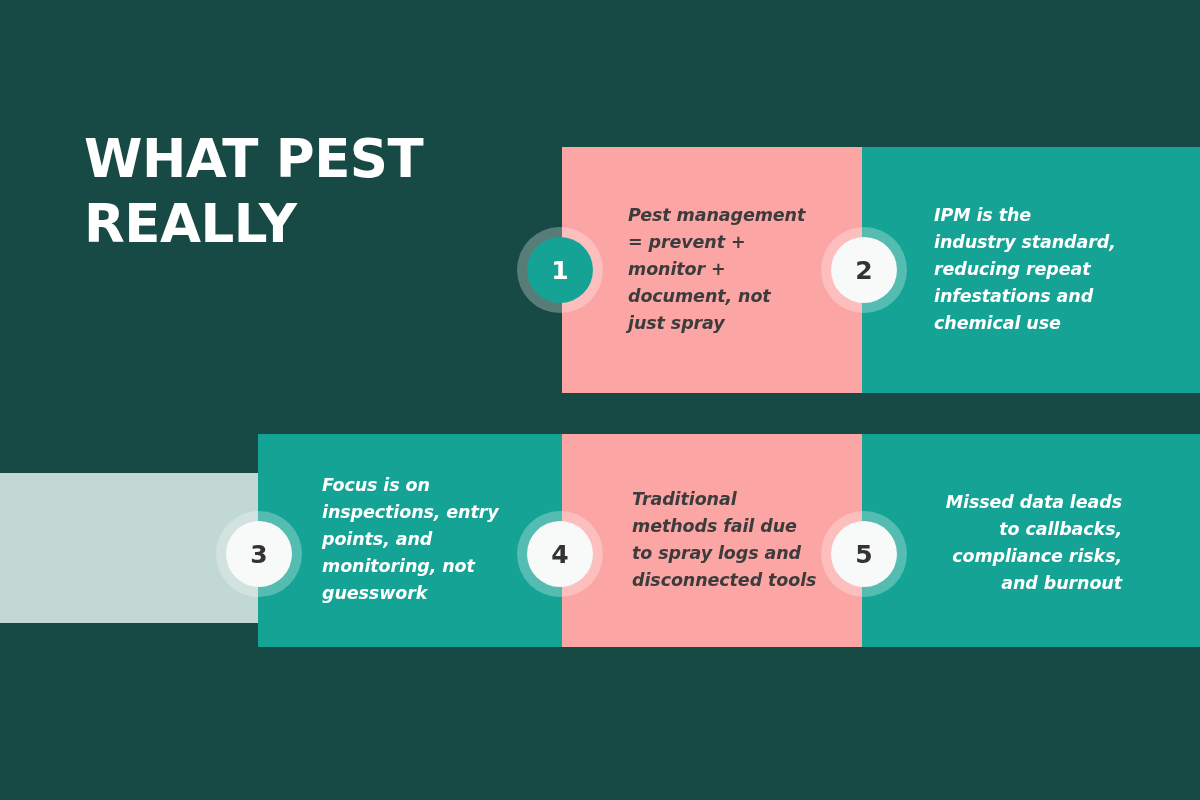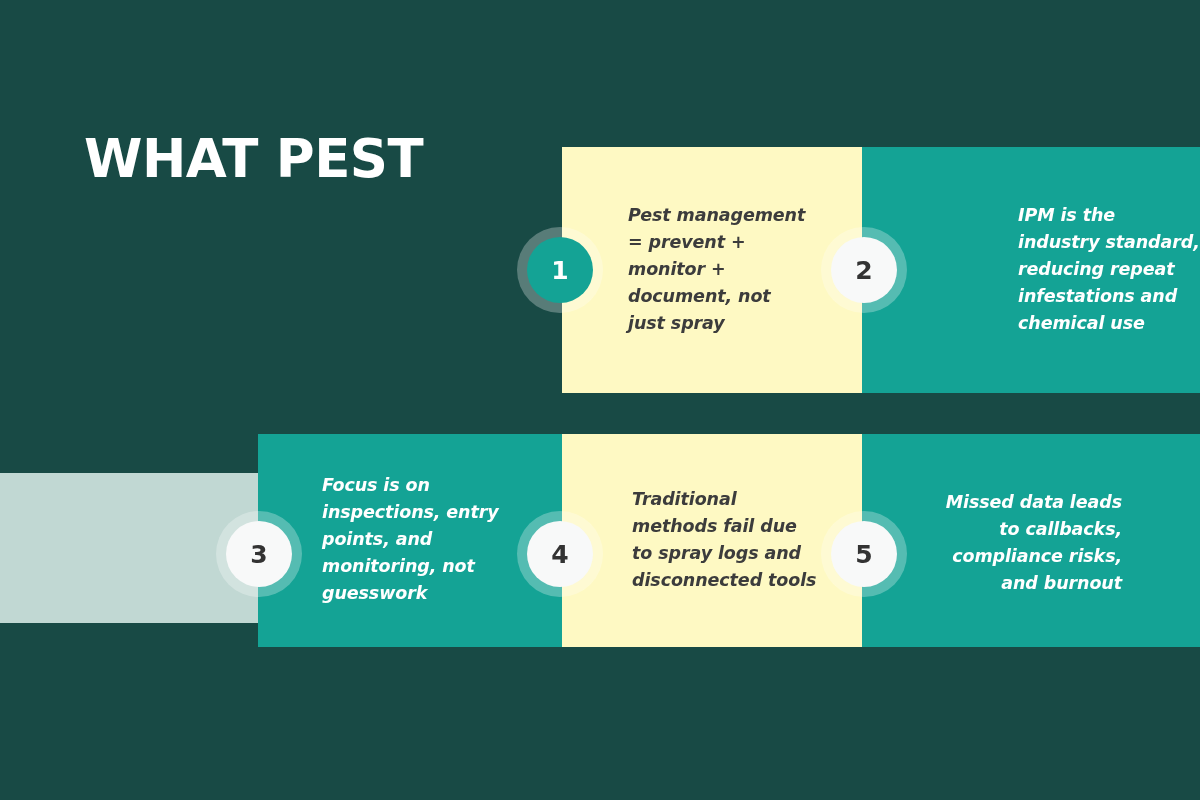--- a/index.html
+++ b/index.html
@@ -58,26 +58,26 @@
     height: 213px;
   }
 
   .panel {
     position: relative;
     height: 100%;
     box-sizing: border-box;
     display: flex;
     align-items: center;
   }
-  .panel.light { background: #fef9c3; align-items: center; }
+  .panel.light { background: #fca5a5; align-items: center; }
   .panel.teal  { background: #14a395; }
 
   
   .row-top .panel:nth-child(1) { width: 300px; }
-  .row-top .panel:nth-child(2) { width: 338px; justify-content: flex-end; }
+  .row-top .panel:nth-child(2) { width: 338px; }
   
   .row-bottom .panel:nth-child(1) { width: 304px; }
   .row-bottom .panel:nth-child(2) { width: 300px; }
   .row-bottom .panel:nth-child(3) { width: 338px; }
 
   .panel-text {
     font-family: "DejaVu Sans", sans-serif;
     font-weight: bold;
     font-style: italic;
     font-size: 17.5px;
@@ -149,20 +149,21 @@
   .badge-4 { left: 517px; top: 511px; }
   .badge-5 { left: 821px; top: 511px; }
 </style>
 </head>
 <body>
 
 <div class="canvas">
 
   <div class="title-block">
     <span class="title-line">WHAT PEST</span>
+    <span class="title-line">REALLY</span>
   </div>
 
   <div class="left-strip"></div>
 
   <div class="row row-top">
     <div class="panel light">
       <div class="panel-text">Pest management = prevent + monitor + document, not just spray</div>
     </div>
     <div class="panel teal">
       <div class="panel-text">IPM is the industry standard, reducing repeat infestations and chemical use</div>

